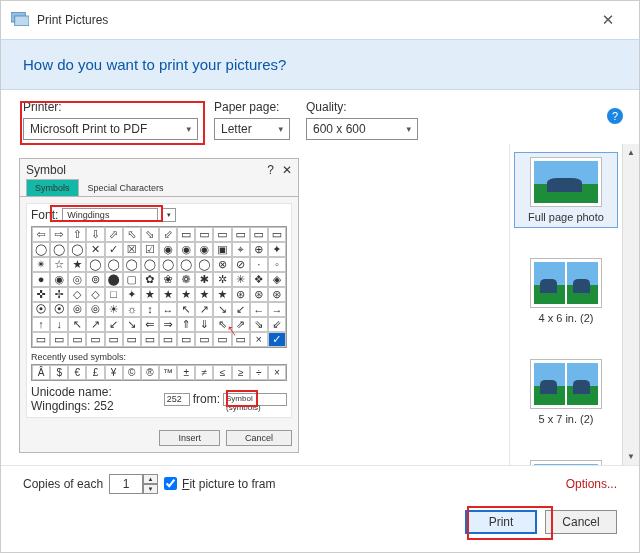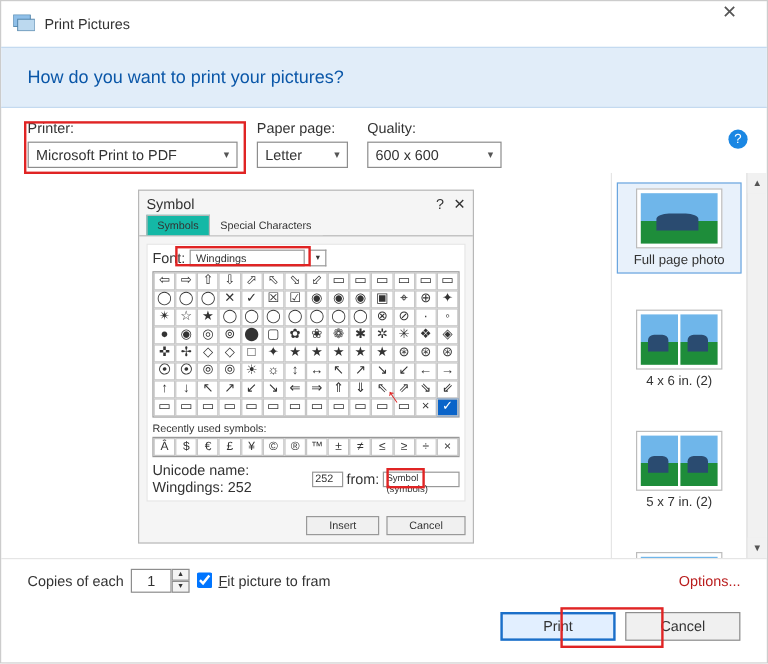--- a/index.html
+++ b/index.html
@@ -1,35 +1,35 @@
 <!DOCTYPE html>
 <html><head>
 <meta charset="utf-8">
 <style>
 *{box-sizing:border-box;margin:0;padding:0;font-family:"Segoe UI",Arial,sans-serif;font-size:12px;color:#333}
 body{background:#f0f0f0}
 .modal{width:640px;height:553px;background:#fff;border:1px solid #ccc;box-shadow:0 3px 10px rgba(0,0,0,.2);position:relative;display:flex;flex-direction:column}
-.titlebar{height:38px;display:flex;padding:0 10px;justify-content:space-between}
+.titlebar{height:38px;display:flex;align-items:center;padding:0 10px;justify-content:space-between}
 .titlebar .left{display:flex;align-items:center;gap:8px}
 .title-icon svg{width:18px;height:14px}
 .close{width:42px;text-align:center;font-size:15px;color:#555;cursor:pointer}
 .banner{background:#e1edf9;border-top:1px solid #c4daf0;border-bottom:1px solid #c4daf0;padding:16px 22px}
 .banner h1{font-size:15px;font-weight:400;color:#0b57a8}
 .controls{display:flex;gap:16px;padding:10px 22px 4px 22px;align-items:flex-end;position:relative}
 .ctl-col{display:flex;flex-direction:column;gap:4px}
 .ctl-col label{font-size:12px}
 .combo{border:1px solid #8d8d8d;background:#fff;height:22px;display:flex;align-items:center;padding:0 6px;position:relative}
 .combo .chev{margin-left:auto;font-size:9px;color:#555}
 .combo.printer{width:175px}
 .combo.paper{width:76px}
 .combo.quality{width:112px}
 .hl{position:absolute;border:2px solid #e02424;pointer-events:none}
 .help-icon{position:absolute;right:16px;top:18px;width:16px;height:16px;border-radius:50%;background:#1b87e3;color:#fff;text-align:center;line-height:16px;font-size:11px;cursor:pointer}
 .body{flex:1;display:flex;overflow:hidden;border-bottom:1px solid #e5e5e5}
-.preview{flex:1;padding:14px 18px 6px 18px;display:flex;flex-direction:column;align-items:center}
+.preview{flex:1;padding:14px 18px 6px 18px;display:flex;flex-direction:column;align-items:flex-start}
 .symwin{width:280px;background:#f5f5f5;border:1px solid #b7b7b7;font-size:9px}
 .symtitle{display:flex;justify-content:space-between;padding:4px 6px 2px 6px}
 .symtitle .r{display:flex;gap:8px;color:#666}
 .symtabs{display:flex;padding:0 6px;gap:0;border-bottom:1px solid #b7b7b7}
 .symtabs span{padding:3px 8px;border:1px solid #b7b7b7;border-bottom:none;background:#14b8a6;font-size:9px}
 .symtabs span.off{background:#f5f5f5;border-color:transparent}
 .syminner{background:#fff;margin:6px;padding:4px;border:1px solid #e5e5e5}
 .fontrow{display:flex;align-items:center;gap:4px;margin-bottom:4px}
 .fontrow .fld{border:1px solid #999;height:14px;width:96px;padding:0 4px;font-size:9px;display:flex;align-items:center}
 .fontrow .chv{border:1px solid #999;border-left:none;width:14px;height:14px;display:flex;align-items:center;justify-content:center;font-size:7px}
@@ -61,21 +61,21 @@
 .footer1{padding:8px 22px;display:flex;align-items:center;justify-content:space-between}
 .footer1 .l{display:flex;align-items:center;gap:6px}
 .spin{display:flex}
 .spin input{width:34px;height:20px;border:1px solid #8d8d8d;text-align:center}
 .spin .btns{display:flex;flex-direction:column}
 .spin .btns span{width:15px;height:10px;border:1px solid #8d8d8d;font-size:6px;display:flex;align-items:center;justify-content:center;background:#f3f3f3}
 .chk{display:flex;align-items:flex-start;gap:5px}
 .chk input{width:13px;height:13px}
 .opt-link{color:#b91c1c;cursor:pointer}
 .footer2{padding:8px 22px 18px 22px;display:flex;justify-content:flex-end;gap:8px}
-.btn{width:96px;height:24px;border:1px solid #8d8d8d;background:#f0f0f0;display:flex;align-items:center;justify-content:center;cursor:pointer}
+.btn{width:72px;height:24px;border:1px solid #8d8d8d;background:#f0f0f0;display:flex;align-items:center;justify-content:center;cursor:pointer}
 .btn.primary{border:2px solid #1b6fc9;background:#e2efff}
 </style>
 </head>
 <body>
 
 <div class="modal">
   <div class="titlebar">
     <div class="left">
       <span class="title-icon">
         <svg viewBox="0 0 24 18">

